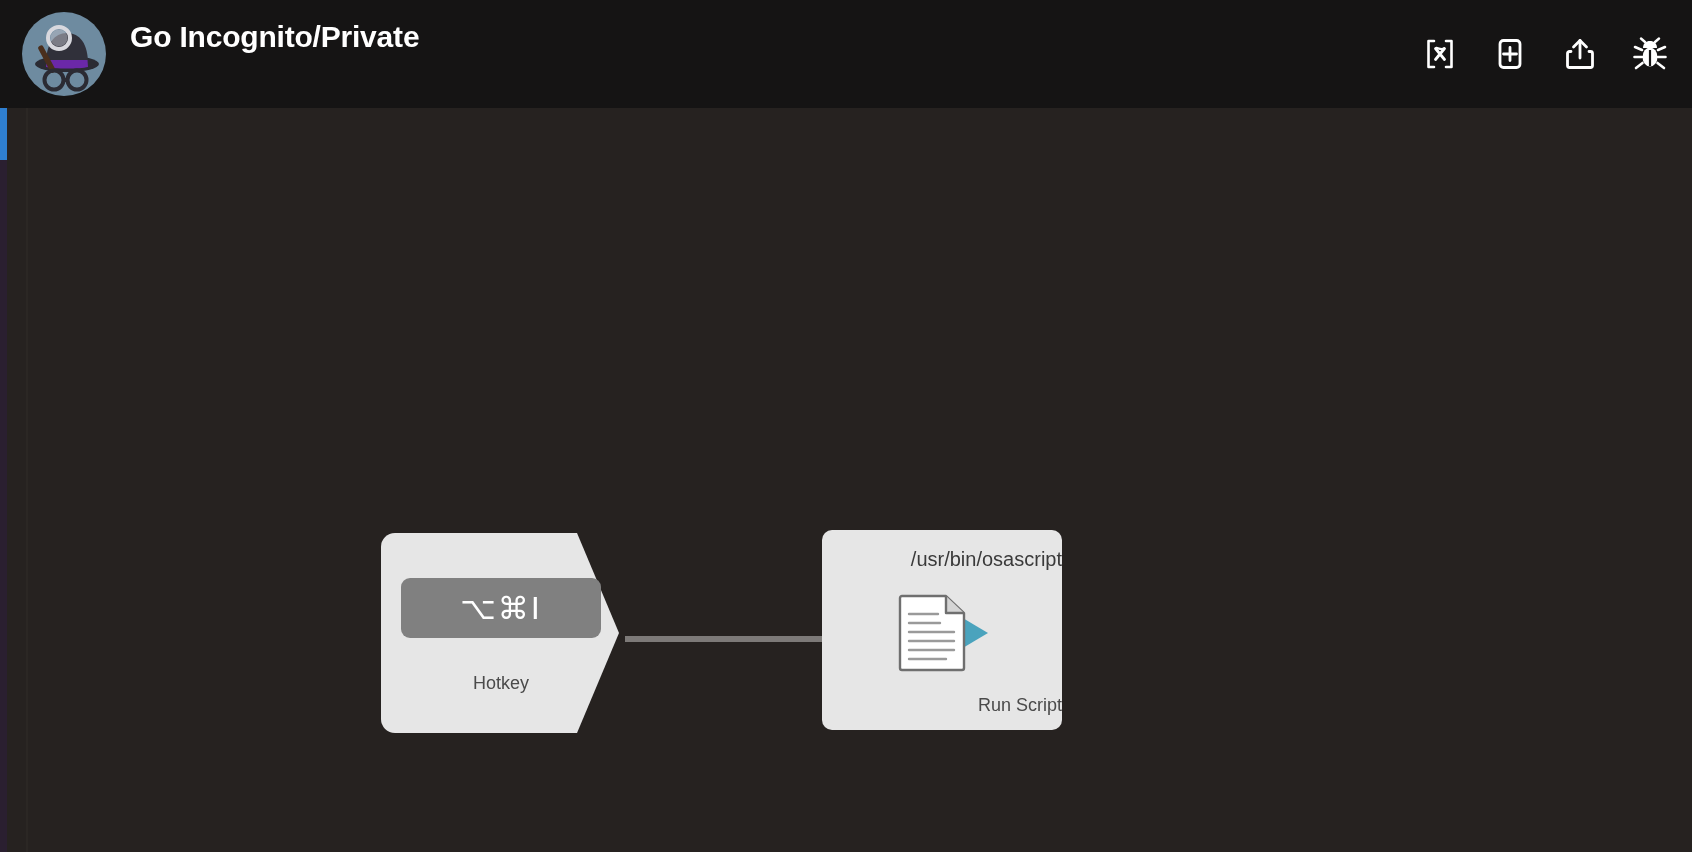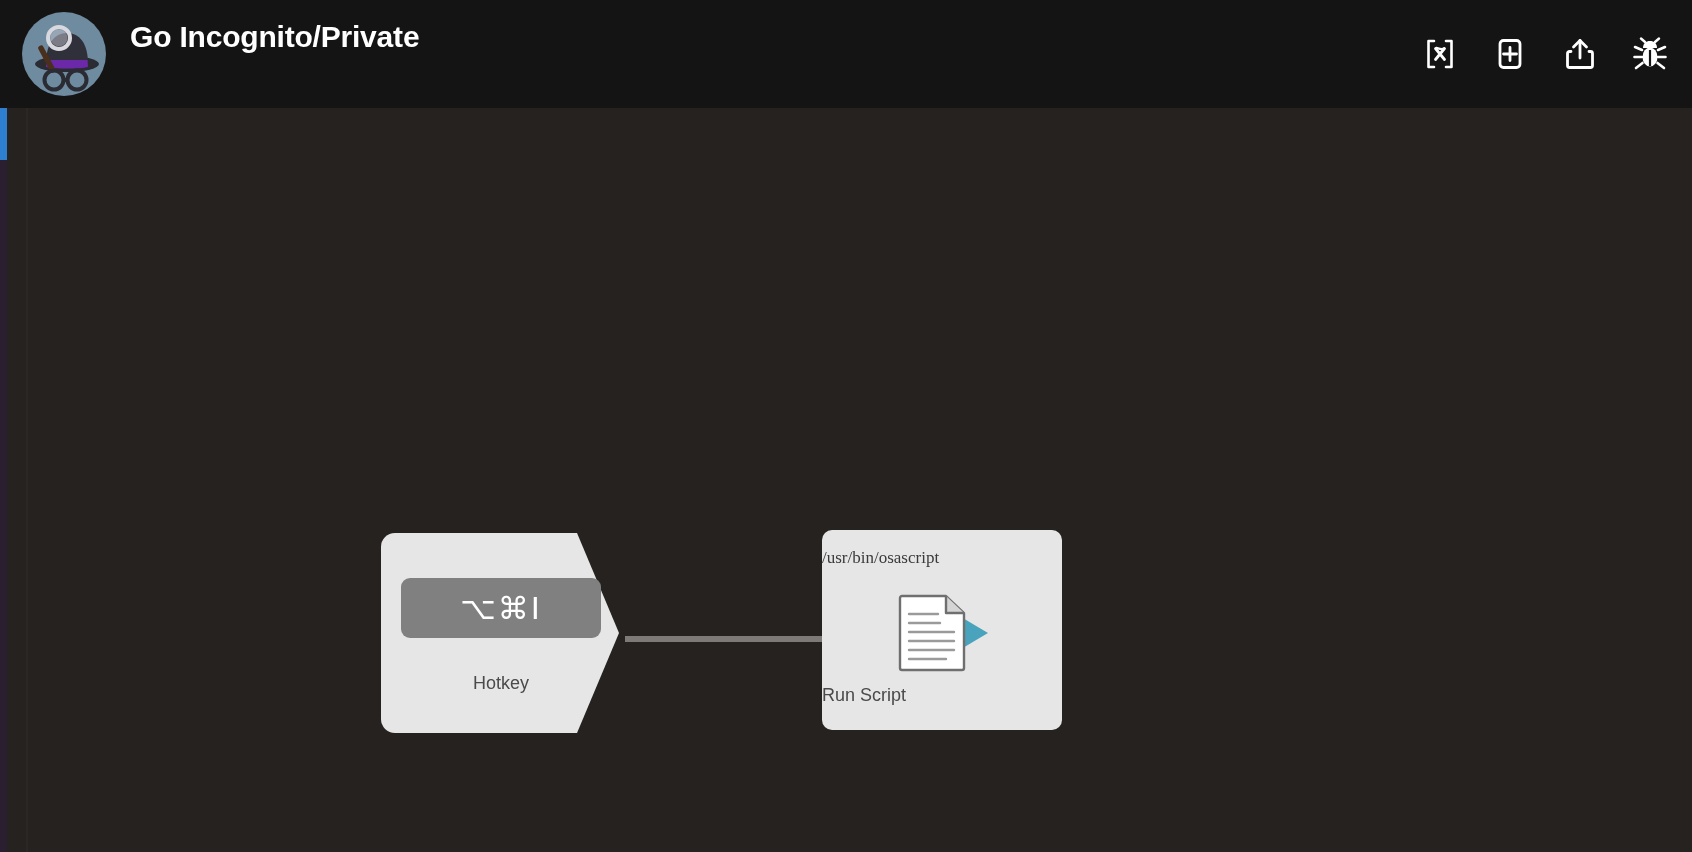--- a/index.html
+++ b/index.html
@@ -84,29 +84,29 @@
     background:#7d7a78;
   }
 
   
   #node-script {
     position:absolute; left:822px; top:422px; width:240px; height:200px;
     background:#e6e6e6; border-radius:10px;
   }
   #script-path {
     position:absolute; left:0; top:18px; width:240px;
-    text-align:left; font-size:17px; color:#3a3a3a;font-family:Liberation Serif, serif;
+    text-align:right; font-size:20px; color:#3a3a3a;
   }
   #script-icon-wrap {
     position:absolute; left:0; top:58px; width:240px; height:90px;
     display:flex; align-items:center; justify-content:center;
   }
   #script-label {
-    position:absolute; left:0; top:155px; width:240px;
-    text-align:left; font-size:18px; color:#4a4a4a;
+    position:absolute; left:0; top:165px; width:240px;
+    text-align:right; font-size:18px; color:#4a4a4a;
   }
 </style>
 </head>
 <body>
 
 <div id="app">
 
   <div id="header">
 
     <div id="app-icon-wrap">

